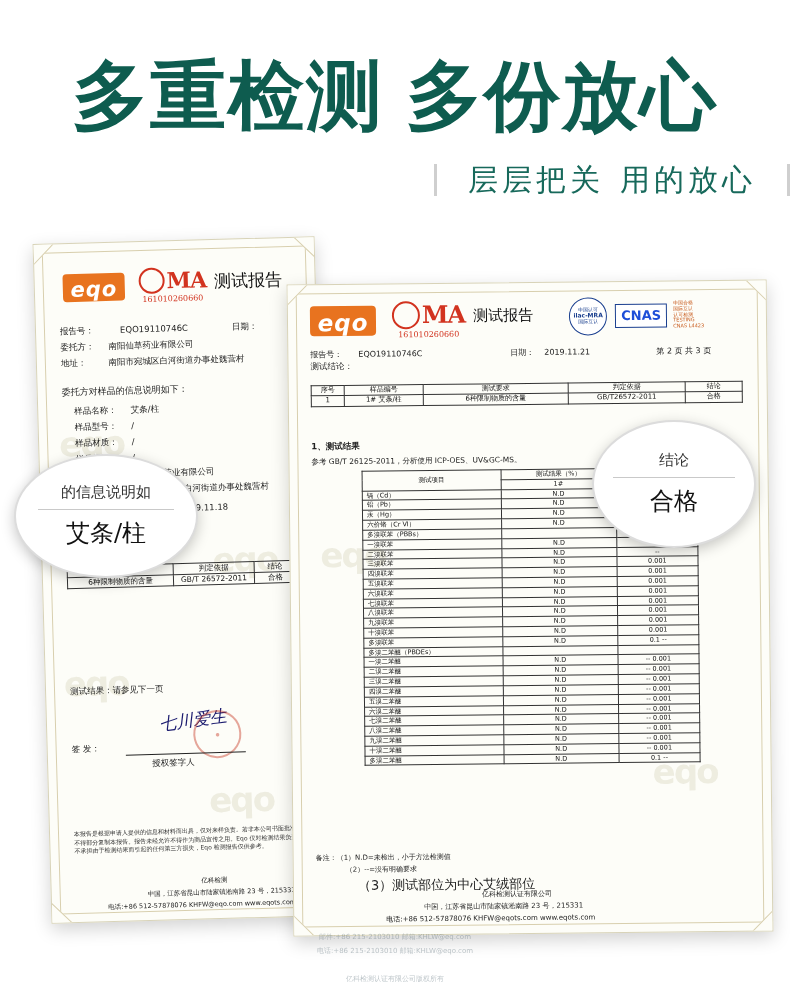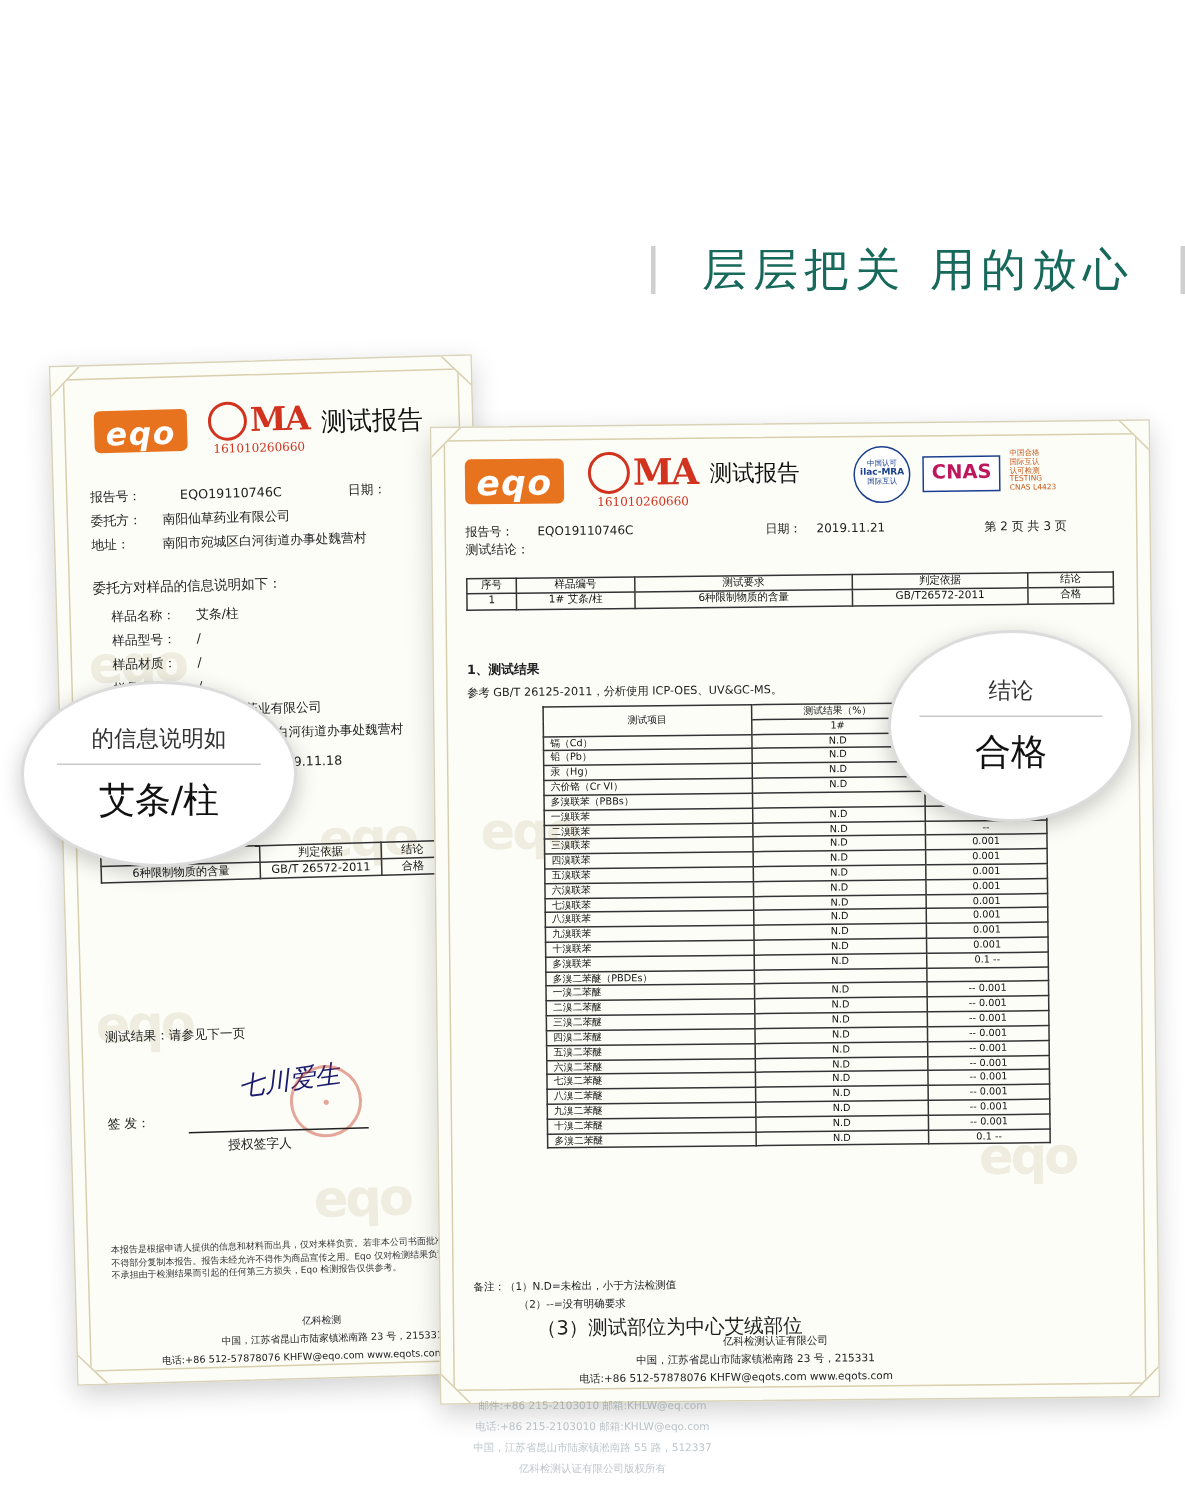--- a/index.html
+++ b/index.html
@@ -178,21 +178,21 @@
     font-family: "DejaVu Sans", sans-serif;
     display: flex;
     flex-direction: column;
     justify-content: center;
     align-items: center;
     line-height: 1.05;
     background: #fff;
   }
   .cnas-box {
     border: 1.5px solid #1a3f8f;
-    color: #be185d;
+    color: #1d4ed8;
     font-family: "DejaVu Sans", sans-serif;
     font-weight: bold;
     text-align: center;
     background: #fff;
   }
   .cnas-right {
     color: #c8591a;
     font-family: "DejaVu Sans", sans-serif;
     line-height: 1.18;
     text-align: left;
@@ -313,20 +313,23 @@
     text-align: center;
     font-family: "DejaVu Sans", sans-serif;
     color: rgba(90,110,120,0.40);
     white-space: nowrap;
   }
 </style>
 </head>
 <body>
 
 <div class="header">
+  <div class="headline">
+    <span>多重检测</span><span class="gap"></span><span>多份放心</span>
+  </div>
   <div class="subline-wrap">
     <span class="subline">
       <span>层层把关</span><span class="sp"></span><span>用的放心</span>
     </span>
   </div>
 </div>
 
 <div class="docs">
 
   <div class="page" id="page-left">
@@ -672,15 +675,14 @@
   <div class="bubble" style="left:592px; top:188px; width:160px; height:124px;">
     <div class="b-top">结论</div>
     <div class="b-div"></div>
     <div class="b-main">合格</div>
   </div>
 </div>
 
 <div class="bottom-strip">
   <div class="bs-line" style="top:2px;  font-size:7px;">邮件:+86 215-2103010  邮箱:KHLW@eq.com</div>
   <div class="bs-line" style="top:16px; font-size:7px;">电话:+86 215-2103010  邮箱:KHLW@eqo.com</div>
-  <div class="bs-line" style="top:30px; font-size:7px;">中国，江苏省昆山市陆家镇淞南路 55 路，512337</div>
   <div class="bs-line" style="top:44px; font-size:7px;">亿科检测认证有限公司版权所有</div>
 </div>
 
 </body></html>

